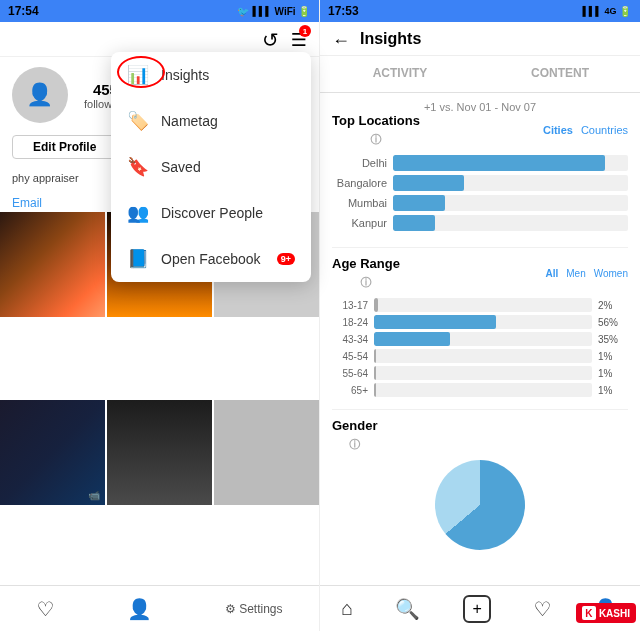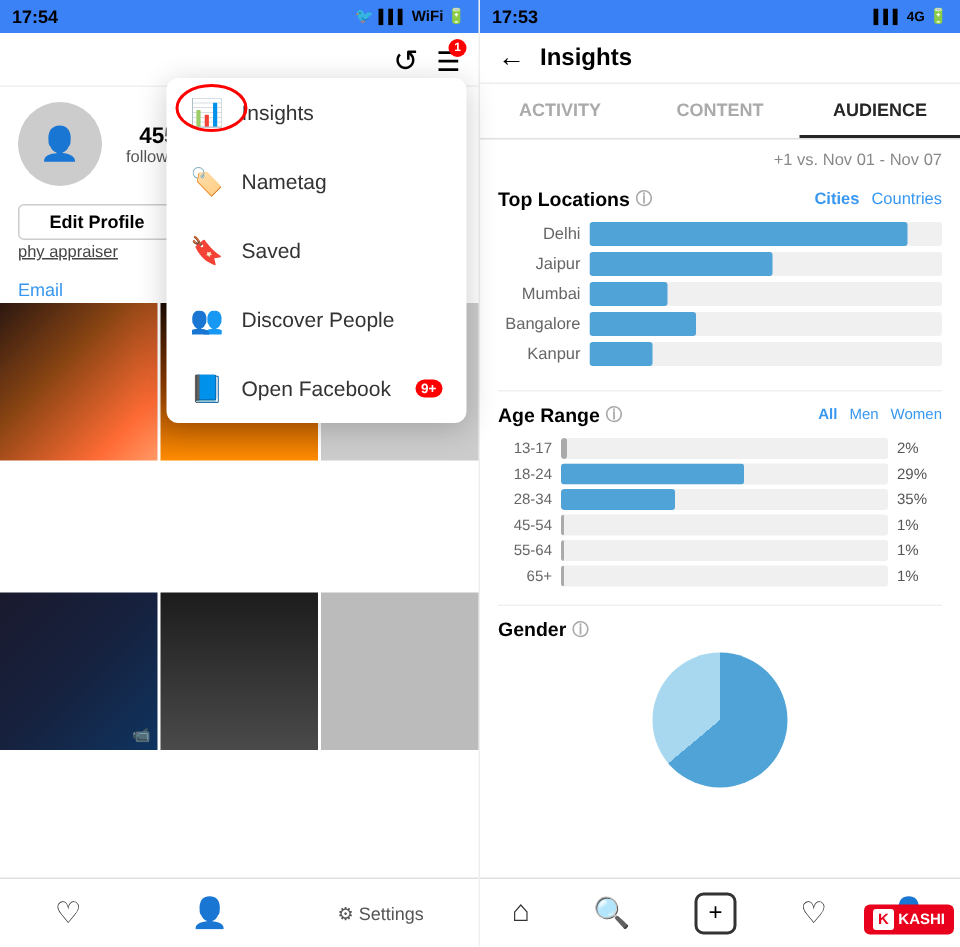--- a/index.html
+++ b/index.html
@@ -87,21 +87,21 @@
     .edit-profile-btn {
       border: 1px solid #ccc;
       border-radius: 4px;
       padding: 4px 20px;
       font-size: 12px;
       font-weight: 600;
       background: #fff;
       cursor: pointer;
       margin-top: 4px;
     }
-    .job-title { font-size: 11px; color: #444; margin-top: 2px; text-decoration: underline; }
+    .job-title { font-size: 11px; color: #444; margin-top: 13px; }
 
     .email-link { color: #3897f0; font-size: 12px; padding: 2px 12px; }
 
     .photos-grid {
       display: grid;
       grid-template-columns: repeat(3, 1fr);
       gap: 2px;
       flex: 1;
     }
     .photo-cell {
@@ -216,38 +216,39 @@
       padding: 8px 12px;
     }
 
     .followers-heading {
       text-align: center;
       font-size: 15px;
       font-weight: 600;
       margin-bottom: 2px;
     }
     .followers-sub {
-      text-align: right;
+      text-align: center;
       font-size: 11px;
       color: #888;
-      margin-bottom: 12px;
+      margin-bottom: 0;
     }
 
     .section-header {
       display: flex;
       justify-content: space-between;
       align-items: center;
       margin-bottom: 8px;
     }
     .section-title {
       font-size: 13px;
       font-weight: 600;
       display: flex;
       align-items: center;
       gap: 4px;
+      flex-direction: column;
     }
     .info-icon { font-size: 11px; color: #aaa; }
     .section-links { display: flex; gap: 8px; text-align: right; }
     .section-link { font-size: 11px; color: #3897f0; cursor: pointer; }
     .section-link.active { font-weight: 700; }
 
     
     .bar-chart { margin-bottom: 16px; }
     .bar-row {
       display: flex;
@@ -450,23 +451,20 @@
     <span class="r-header-title">Insights</span>
   </div>
 
   <div class="tabs-row">
     <div class="tab">
       <span>ACTIVITY</span>
     </div>
     <div class="tab">
       <span>CONTENT</span>
     </div>
-    <div class="tab active">
-      <span>AUDIENCE</span>
-    </div>
   </div>
 
   <div class="insights-content">
 
     <div class="followers-sub">+1 vs. Nov 01 - Nov 07</div>
 
     <div class="section-header">
       <div class="section-title">
         <span>Top Locations</span>
         <span class="info-icon">ⓘ</span>
@@ -478,35 +476,29 @@
     </div>
 
     <div class="bar-chart">
       <div class="bar-row">
         <span class="bar-label">Delhi</span>
         <div class="bar-track">
           <div class="bar-fill" style="width:90%"></div>
         </div>
       </div>
       <div class="bar-row">
-        <span class="bar-label">Jaipur</span>
+        <span class="bar-label">Bangalore</span>
         <div class="bar-track">
-          <div class="bar-fill" style="width:52%"></div>
+          <div class="bar-fill" style="width:30%"></div>
         </div>
       </div>
       <div class="bar-row">
         <span class="bar-label">Mumbai</span>
         <div class="bar-track">
           <div class="bar-fill" style="width:22%"></div>
-        </div>
-      </div>
-      <div class="bar-row">
-        <span class="bar-label">Bangalore</span>
-        <div class="bar-track">
-          <div class="bar-fill" style="width:30%"></div>
         </div>
       </div>
       <div class="bar-row">
         <span class="bar-label">Kanpur</span>
         <div class="bar-track">
           <div class="bar-fill" style="width:18%"></div>
         </div>
       </div>
     </div>
 
@@ -530,24 +522,24 @@
         <div class="age-track">
           <div class="age-fill" style="width:2%;background:#aaa"></div>
         </div>
         <span class="age-pct">2%</span>
       </div>
       <div class="age-row">
         <span class="age-label">18-24</span>
         <div class="age-track">
           <div class="age-fill" style="width:56%;background:#4fa3d6"></div>
         </div>
-        <span class="age-pct">29%</span>
+        <span class="age-pct">56%</span>
       </div>
       <div class="age-row">
-        <span class="age-label">28-34</span>
+        <span class="age-label">43-34</span>
         <div class="age-track">
           <div class="age-fill" style="width:35%;background:#4fa3d6"></div>
         </div>
         <span class="age-pct">35%</span>
       </div>
       <div class="age-row">
         <span class="age-label">45-54</span>
         <div class="age-track">
           <div class="age-fill" style="width:1%;background:#aaa"></div>
         </div>

